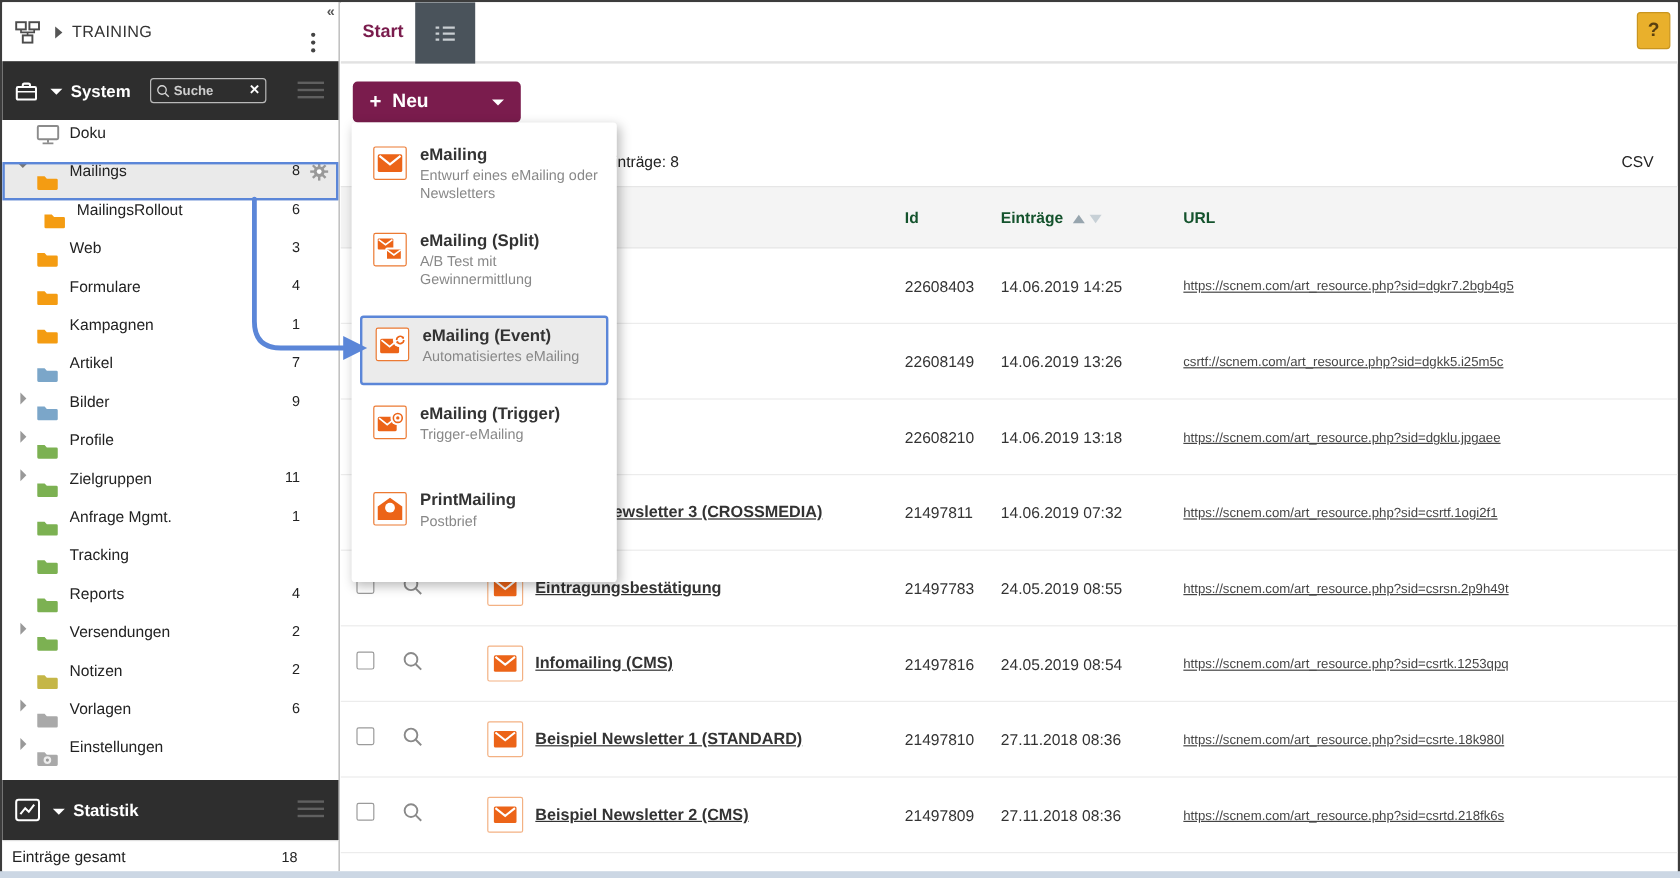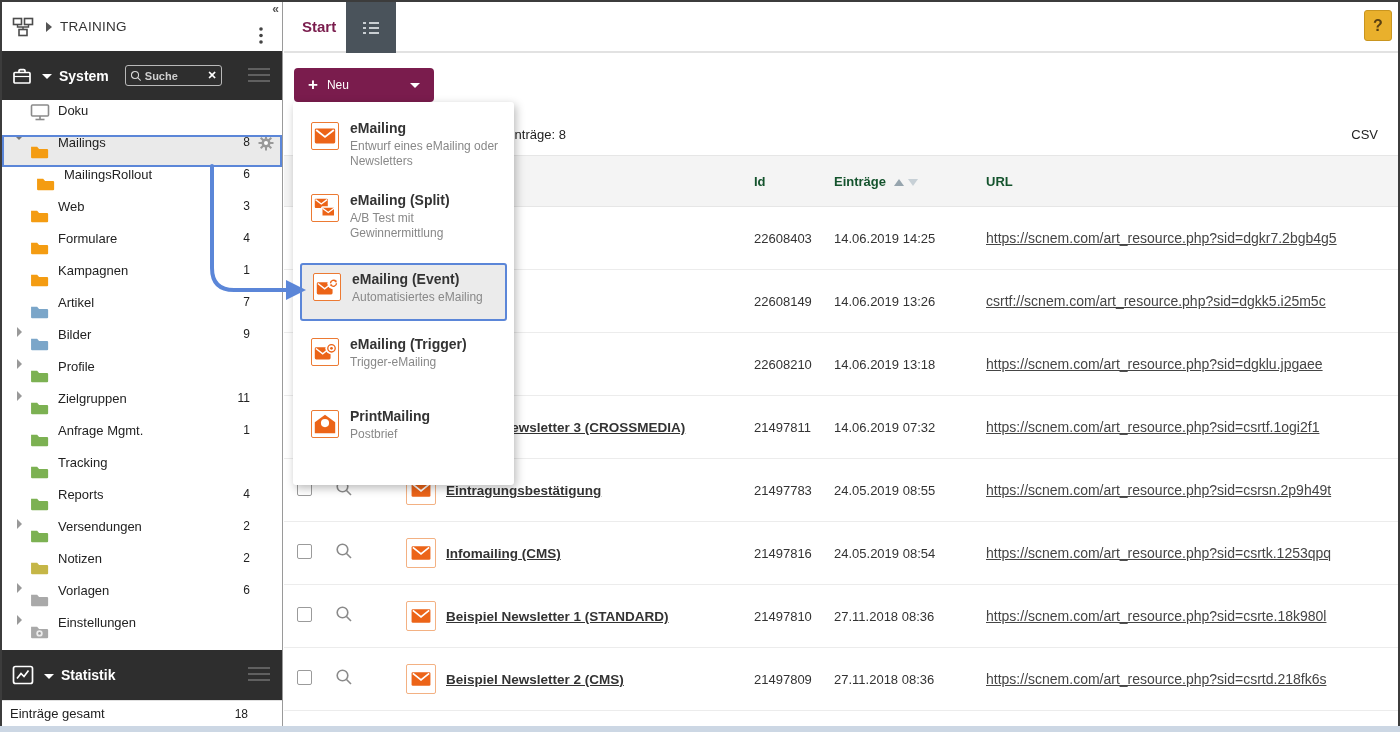--- a/index.html
+++ b/index.html
@@ -53,21 +53,21 @@
   .main { position:absolute; left:282px; top:0; right:0; height:724px; background:#fff; }
   .topbar { height:51px; background:#fff; border-bottom:2px solid #e2e2e2; position:relative; display:flex; align-items:center; }
   .start-label { margin-left:18px; font-size:15px; font-weight:bold; color:#7a1c4d; }
   .active-tab { position:absolute; left:62px; top:0; width:50px; height:51px; background:#4a535b; display:flex; align-items:center; justify-content:center; cursor:pointer; }
   .active-tab svg { width:24px; height:22px; }
   .help-btn { position:absolute; right:6px; top:8px; width:28px; height:31px; background:#e9b02c; border:1px solid #c9951f; border-radius:3px; color:#5a4010; font-weight:bold; font-size:16px; display:flex; align-items:center; justify-content:center; cursor:pointer; }
 
   .toolbar { height:64px; padding:15px 0 0 10px; }
   .neu-btn { width:140px; height:34px; background:#7a1c4d; border:none; border-radius:4px; color:#fff; display:flex; align-items:center; padding:0 14px; cursor:pointer; }
   .neu-plus { font-size:17px; font-weight:bold; margin-right:9px; }
-  .neu-text { font-size:12px; font-weight:normal; }
+  .neu-text { font-size:16px; font-weight:bold; }
   .neu-caret { margin-left:auto; width:0; height:0; border-top:5px solid #fff; border-left:5px solid transparent; border-right:5px solid transparent; }
 
   .entries-row { height:38px; position:relative; }
   .entries-label { position:absolute; left:219px; top:10px; font-size:13px; color:#222; }
   .csv-link { position:absolute; right:20px; top:10px; font-size:13px; color:#222; cursor:pointer; }
 
   .thead { height:52px; background:#f4f4f4; border-top:1px solid #e6e6e6; border-bottom:1px solid #e6e6e6; display:flex; align-items:center; padding-left:13px; font-weight:bold; font-size:13px; color:#14532d; }
   .c-check { width:38px; flex:none; } .c-zoom { width:71px; flex:none; } .c-mail { width:40px; flex:none; }
   .c-name { width:308px; flex:none; overflow:hidden; white-space:nowrap; }
   .c-id { width:80px; flex:none; font-size:13px; }
@@ -77,21 +77,21 @@
   .sort-up { width:0; height:0; border-bottom:7px solid #97a5ae; border-left:5px solid transparent; border-right:5px solid transparent; margin-right:4px; }
   .sort-dn { width:0; height:0; border-top:7px solid #c7d0d6; border-left:5px solid transparent; border-right:5px solid transparent; }
 
   .row { height:63px; border-bottom:1px solid #ececec; display:flex; align-items:center; padding-left:13px; }
   .checkbox { display:inline-block; width:15px; height:15px; border:1px solid #9b9b9b; border-radius:2px; background:#fff; cursor:pointer; }
   .mag { width:18px; height:18px; color:#8a8a8a; cursor:pointer; }
   .mailbox { width:30px; height:30px; border:1px solid #f3b183; border-radius:2px; display:flex; align-items:center; justify-content:center; color:#ec6418; background:#fff; }
   .mailbox svg { width:24px; height:24px; }
   .namelink { font-size:13.5px; font-weight:bold; color:#333; text-decoration:underline; cursor:pointer; }
   .idtxt, .chgtxt { font-size:13px; color:#333; }
-  .urllink { font-size:14px; color:#454545; text-decoration:underline; cursor:pointer; }
+  .urllink { font-size:11px; color:#454545; text-decoration:underline; cursor:pointer; }
 
   
   .menu-panel { position:absolute; left:291px; top:100px; width:221px; height:383px; background:#fff; border-radius:3px; box-shadow:2px 3px 10px rgba(0,0,0,.28); z-index:40; padding-top:10px; }
   .mitem { height:72px; display:flex; padding:8px 10px 0 18px; cursor:pointer; }
   .mitem .micbox { width:28px; height:28px; border:1px solid #ec7a33; border-radius:2px; color:#ec6418; background:#fff; flex:none; display:flex; align-items:center; justify-content:center; margin-top:2px; }
   .mitem .micbox svg { width:26px; height:26px; }
   .mtxt { margin-left:11px; }
   .mtitle { font-size:14px; font-weight:bold; color:#333; line-height:1.2; }
   .msub { font-size:12px; color:#888; line-height:1.25; margin-top:2px; max-width:150px; }
   .mitem.hl { height:58px; margin:7px 7px; padding:6px 8px 0 11px; background:#ebebeb; border:2px solid #5b86d8; border-radius:3px; }

